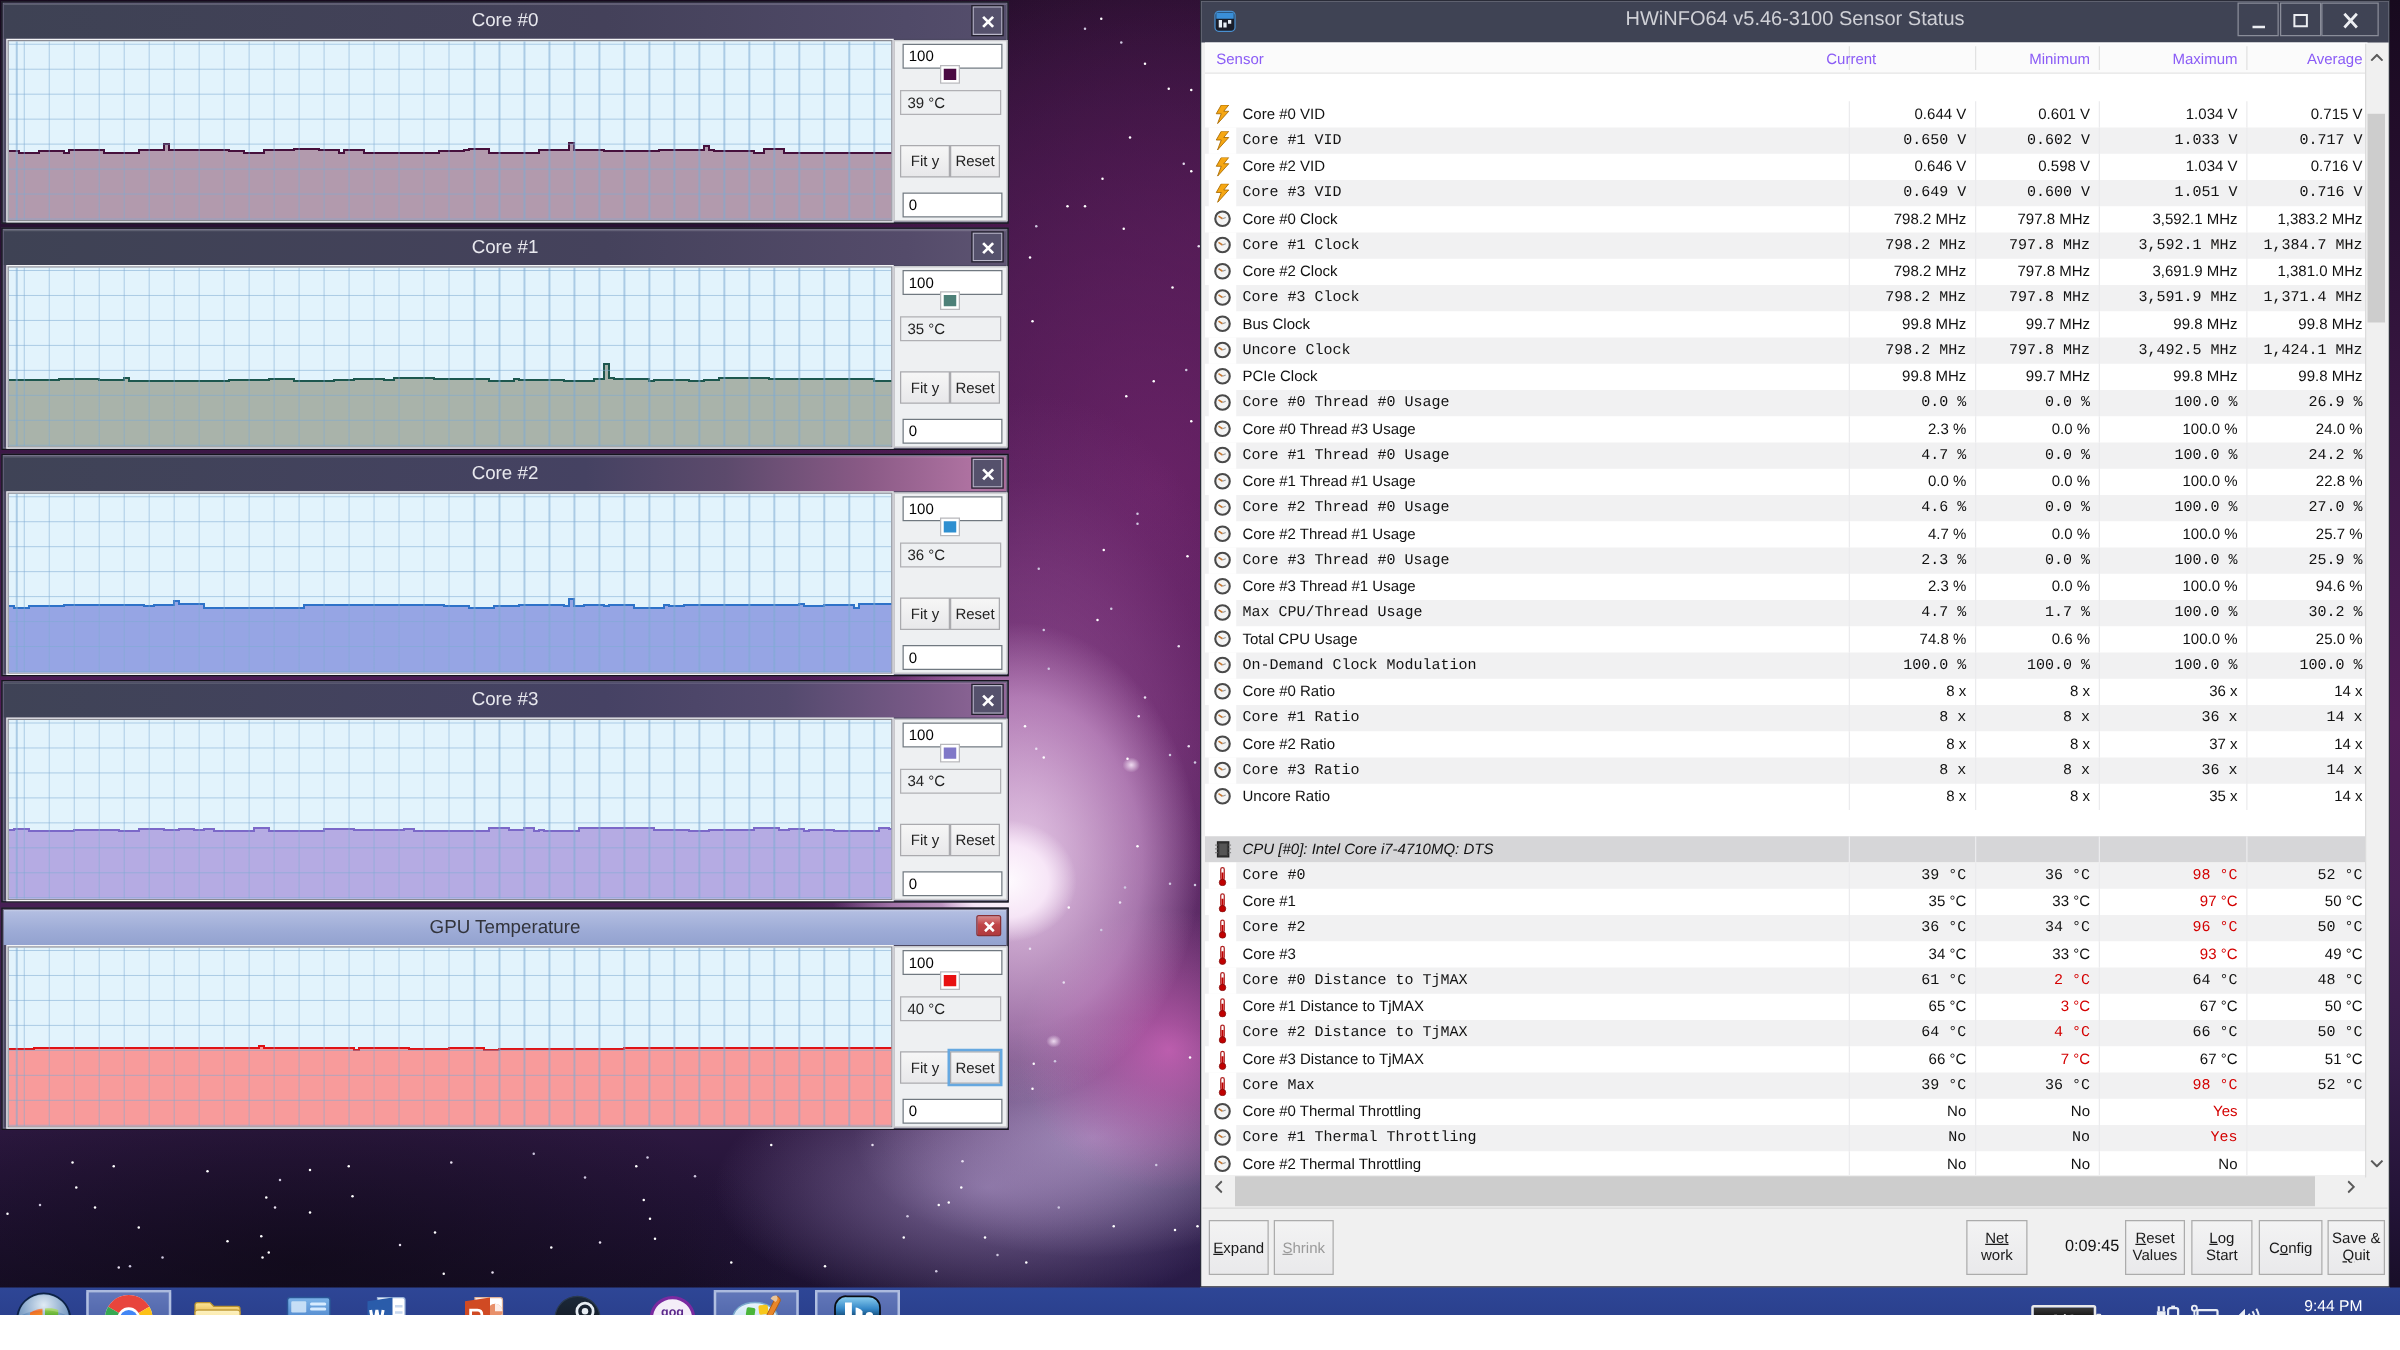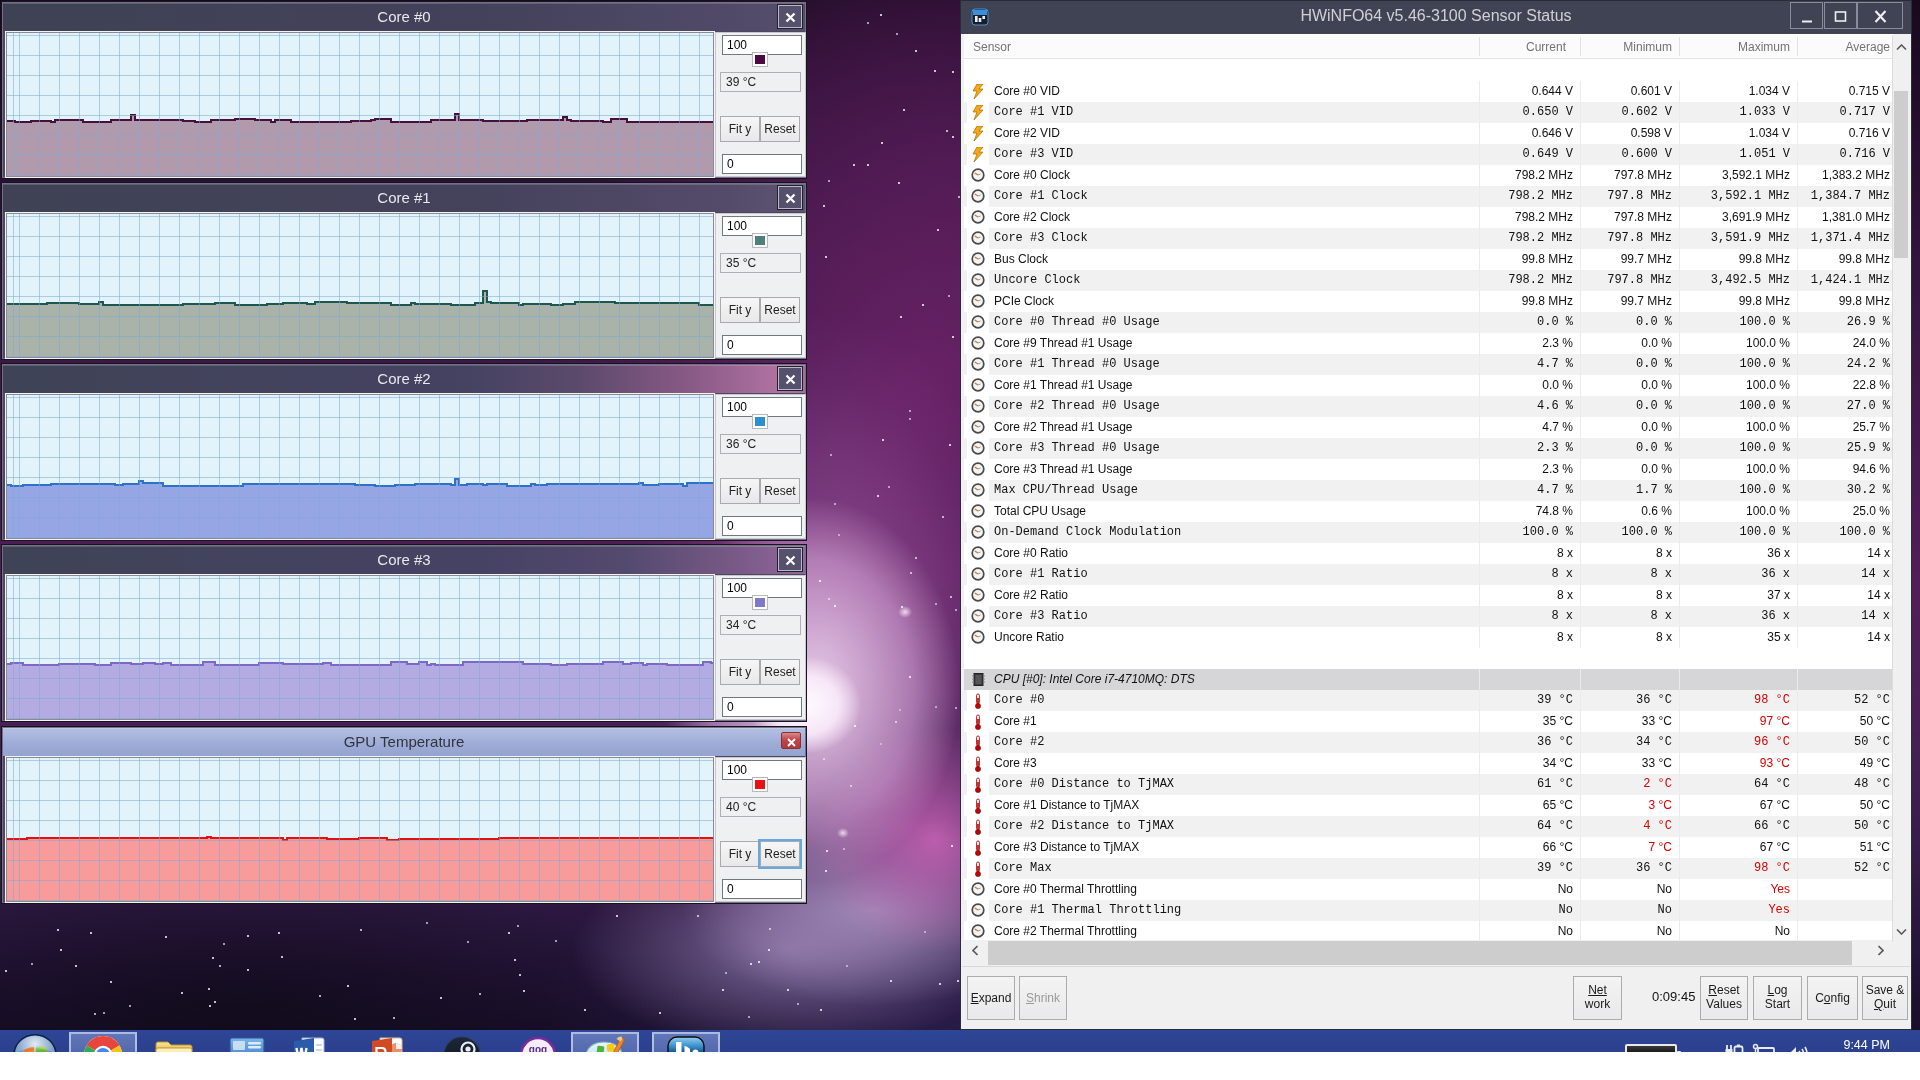--- a/index.html
+++ b/index.html
@@ -36,21 +36,21 @@
 .gwin .gplot svg path { shape-rendering:crispEdges; }
 
 
 #swin { position:absolute; left:960px; top:0; width:952px; height:1030px; background:#f0f0f0; border:1px solid #2a2c38; }
 #stitle { position:absolute; left:0; top:0; right:0; height:33px; background:#3f4354; }
 #stitle .cap { position:absolute; left:0; right:0; text-align:center; top:6px; font-size:16px; color:#cfd0d6; }
 #stitle .ico { position:absolute; left:10px; top:7px; }
 .capbtn { position:absolute; top:1px; height:27px; border:1px solid #8a8d99; background:#3f4354; color:#eceef2; text-align:center; }
 #slist { position:absolute; left:3px; top:33px; width:930px; bottom:89px; background:#fff; overflow:hidden; }
 #shead { position:absolute; left:0; top:1px; height:24px; width:930px; background:#fbfbfb; border-bottom:1px solid #e5e5e5; }
-#shead span { position:absolute; font-size:12px; color:#737373; top:5px; }
+#shead span { position:absolute; font-size:12px; color:#8b5cf6; top:5px; }
 .srow { position:absolute; left:0; width:930px; height:21px; }
 .srow.alt { background:#f1f1f2;font-family:Liberation Mono, monospace; }
 .srow.hdr { background:#d6d6d8; }
 .srow .ic { position:absolute; left:3px; top:3px; width:22px; text-align:center; }
 .srow:not(.hdr) .ic { background:#fff; height:21px; top:0; padding-top:3px; }
 .srow .nm { position:absolute; left:30px; top:3px; font-size:12px; color:#111; }
 .srow .nm.it { font-style:italic; }
 .srow .v { position:absolute; top:3px; font-size:12px; color:#111; text-align:right; }
 .srow .c1 { left:515px; width:101px; border-left:1px solid #ebebed; padding-right:7px; top:0; padding-top:3px; height:21px;}
 .srow .c2 { left:616px; width:99px; border-left:1px solid #ebebed; padding-right:7px; top:0; padding-top:3px; height:21px;}
@@ -215,21 +215,21 @@
             <path d="M1.5 8 L11.5 19 M11.5 8 L1.5 19" stroke="#eceef2" stroke-width="2.2"></path>
           </svg></div>
 </div>
 <div id="slist">
 <div id="shead">
  <i style="position:absolute;left:515px;top:2px;bottom:2px;width:1px;background:#e2e2e2"></i>
  <i style="position:absolute;left:616px;top:2px;bottom:2px;width:1px;background:#e2e2e2"></i>
  <i style="position:absolute;left:715px;top:2px;bottom:2px;width:1px;background:#e2e2e2"></i>
  <i style="position:absolute;left:833px;top:2px;bottom:2px;width:1px;background:#e2e2e2"></i>
  <span style="left:9px">Sensor</span>
- <span style="left:535px;width:94px;text-align:center">Current</span>
+ <span style="left:497px;width:94px;text-align:left">Current</span>
  <span style="left:616px;width:92px;text-align:right">Minimum</span>
  <span style="left:715px;width:111px;text-align:right">Maximum</span>
  <span style="left:833px;width:93px;text-align:right">Average</span>
 </div>
 <div class="srow" style="top:47px">
           <span class="ic"><svg width="13" height="15" viewBox="0 0 13 15">
               <path d="M5 0 L11 0 L7 5 L11 5 L2 15 L5 7 L1 7 Z" fill="#f6a713" stroke="#a86a00" stroke-width="0.7"></path>
             </svg></span>
           <span class="nm">Core #0 VID</span>
           <span class="v c1">0.644 V</span>
@@ -362,21 +362,21 @@
           <span class="v c2">0.0 %</span>
           <span class="v c3">100.0 %</span>
           <span class="v c4">26.9 %</span>
         </div>
 <div class="srow" style="top:299px">
           <span class="ic"><svg width="14" height="14" viewBox="0 0 14 14">
               <circle cx="7" cy="7" r="5.8" fill="#f4f4f4" stroke="#4a4a4a" stroke-width="1.7"></circle>
               <path d="M7 7 L3.8 4.9" stroke="#c87830" stroke-width="1.2" fill="none"></path>
               <path d="M7 7 L9.6 6" stroke="#999" stroke-width="1" fill="none"></path>
             </svg></span>
-          <span class="nm">Core #9 Thread #1 Usage</span>
+          <span class="nm">Core #0 Thread #3 Usage</span>
           <span class="v c1">2.3 %</span>
           <span class="v c2">0.0 %</span>
           <span class="v c3">100.0 %</span>
           <span class="v c4">24.0 %</span>
         </div>
 <div class="srow alt" style="top:320px">
           <span class="ic"><svg width="14" height="14" viewBox="0 0 14 14">
               <circle cx="7" cy="7" r="5.8" fill="#f4f4f4" stroke="#4a4a4a" stroke-width="1.7"></circle>
               <path d="M7 7 L3.8 4.9" stroke="#c87830" stroke-width="1.2" fill="none"></path>
               <path d="M7 7 L9.6 6" stroke="#999" stroke-width="1" fill="none"></path>

